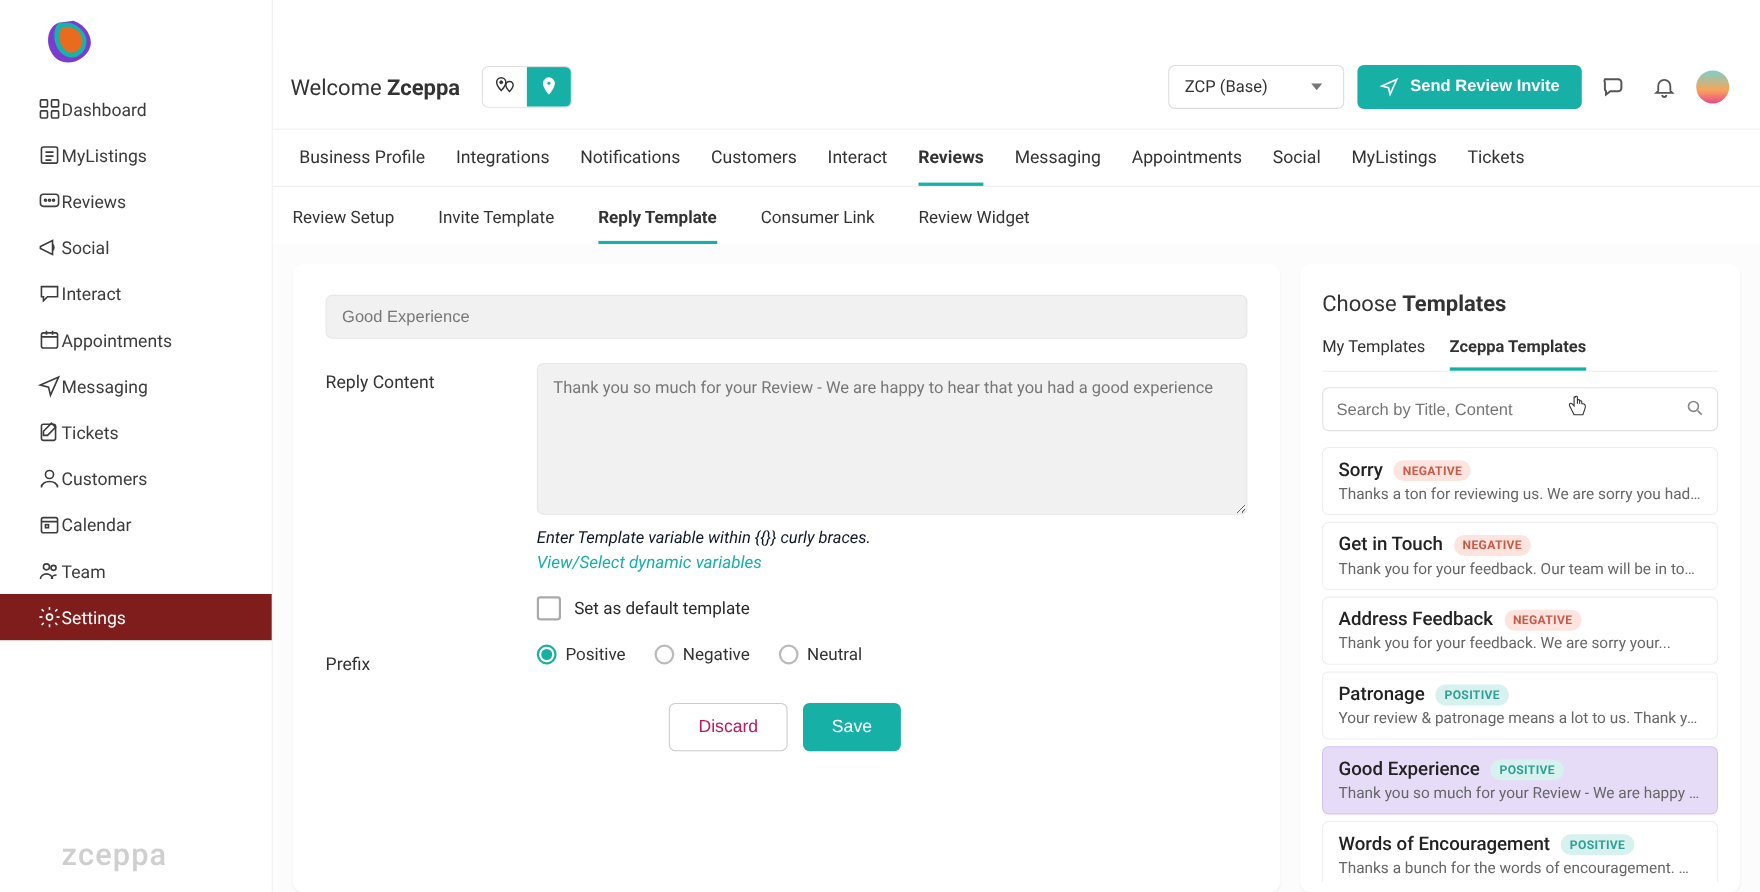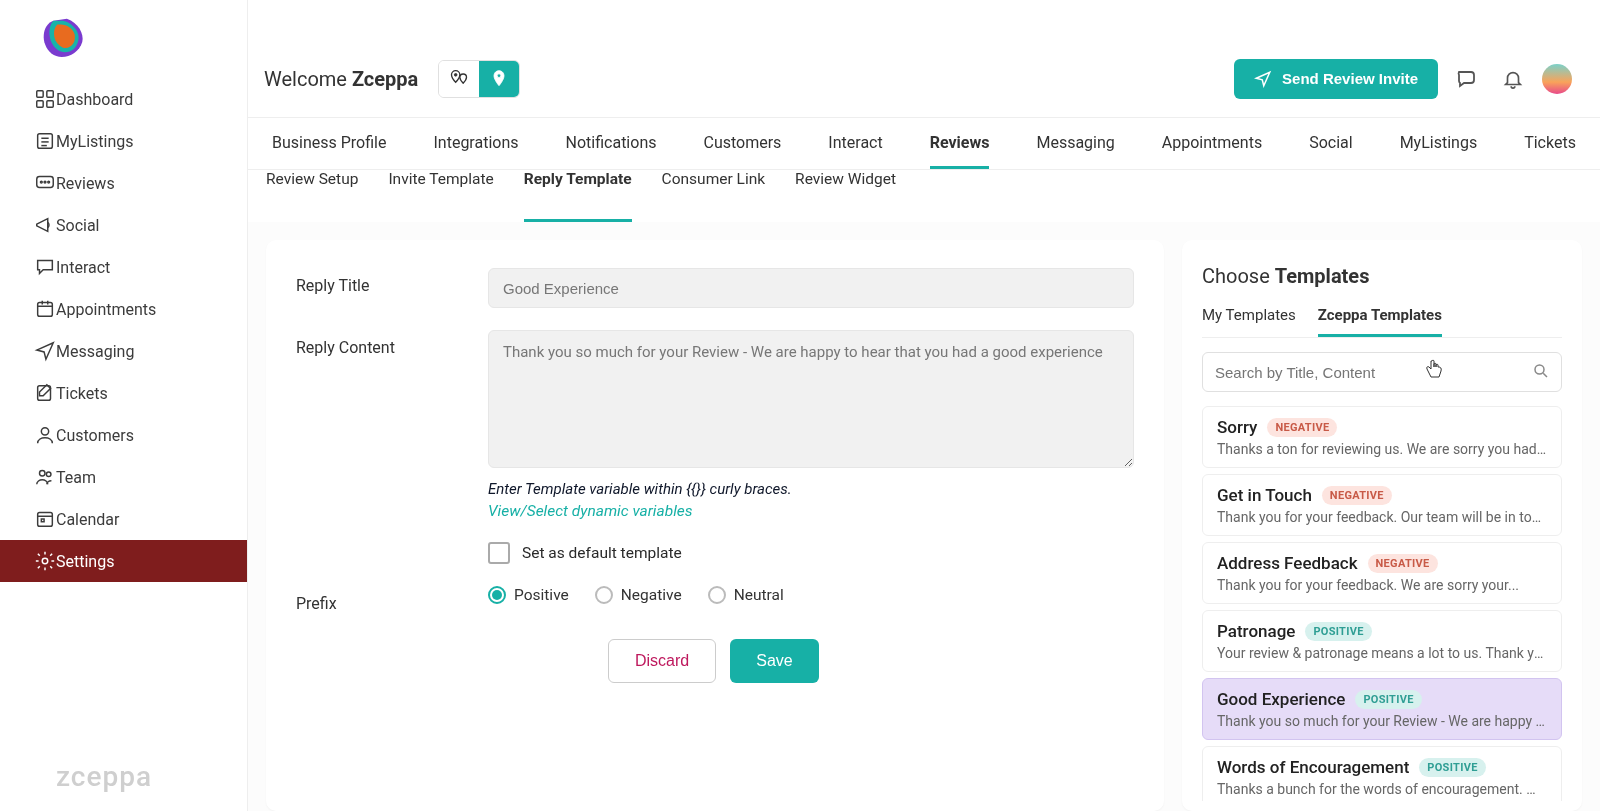--- a/index.html
+++ b/index.html
@@ -25,25 +25,25 @@
   .pill-btn.active { background:#17b0a6; }
   .pill-btn svg { width:20px; height:20px; stroke:#333; fill:#333; }
   .pill-btn.active svg { stroke:#fff; fill:#fff; }
   .topbar-spacer { flex:1; }
   .loc-select { height:40px; min-width:160px; border:1px solid #ddd; border-radius:6px; background:#fff; display:flex; align-items:center; padding:0 14px; gap:40px; cursor:pointer; color:#333; font-size:15px; }
   .loc-select .caret { width:0;height:0;border-left:5px solid transparent;border-right:5px solid transparent;border-top:6px solid #777; }
   .send-btn { height:40px; background:#17b0a6; color:#fff; border:none; border-radius:6px; padding:0 20px; font-size:15px; font-weight:600; display:flex; align-items:center; gap:10px; cursor:pointer; }
   .icon-btn { width:34px; height:34px; display:flex; align-items:center; justify-content:center; cursor:pointer; color:#555; }
   .avatar { width:30px; height:30px; border-radius:50%; background:linear-gradient(180deg,#7bd1c9 0%,#f9a35a 60%,#e84a8a 100%); }
   
-  .tabs-row { height:52px; display:flex; align-items:flex-end; gap:28px; padding:0 24px; background:#fff; border-bottom:1px solid #eee;justify-content:space-between; }
+  .tabs-row { height:52px; display:flex; align-items:flex-end; gap:28px; padding:0 24px; background:#fff; border-bottom:1px solid #eee; }
   .tab { padding-bottom:14px; font-size:16px; color:#333; cursor:pointer; border-bottom:3px solid transparent; }
   .tab.active { font-weight:700; border-bottom-color:#17b0a6; }
   
-  .subtabs-row { height:52px; display:flex; gap:30px; padding:0 18px; background:#fff; }
+  .subtabs-row { height:52px; display:flex; align-items:flex-end; gap:40px; padding:0 18px; background:#fff; }
   .subtab { padding-bottom:12px; font-size:15.5px; color:#333; cursor:pointer; border-bottom:3px solid transparent; }
   .subtab.active { font-weight:700; border-bottom-color:#17b0a6; }
   
   .content { flex:1; display:flex; gap:18px; padding:18px 18px 0 18px; overflow:auto; background:#fcfcfc;}
   .panel { background:#fff; border-radius:10px; box-shadow:0 1px 2px rgba(0,0,0,.04); }
   .panel-left { flex:1; padding:28px 30px 30px 30px; }
   .panel-right { width:400px; padding:24px 20px 10px 20px; display:flex; flex-direction:column; }
   .form-row { display:flex; margin-bottom:22px; }
   .form-label { width:192px; font-size:16px; color:#333; padding-top:8px; }
   .form-field { flex:1; }
@@ -160,35 +160,35 @@
         </div>
         <div class="nav-item">
           <svg viewBox="0 0 24 24">
             <circle cx="12" cy="8" r="4"></circle>
             <path d="M4 21c0-4 4-6 8-6s8 2 8 6"></path>
           </svg>
           <span>Customers</span>
         </div>
         <div class="nav-item">
           <svg viewBox="0 0 24 24">
+            <rect x="4" y="5" width="16" height="15" rx="2"></rect>
+            <line x1="4" y1="9" x2="20" y2="9"></line>
+            <rect x="8" y="12" width="3" height="3"></rect>
+          </svg>
+          <span>Calendar</span>
+        </div>
+        <div class="nav-item">
+          <svg viewBox="0 0 24 24">
             <circle cx="9" cy="8" r="3"></circle>
             <circle cx="16" cy="9" r="2.5"></circle>
             <path d="M3 20c0-3 3-5 6-5s6 2 6 5"></path>
             <path d="M14 20c0-2 2-4 5-4"></path>
           </svg>
           <span>Team</span>
         </div>
-        <div class="nav-item">
-          <svg viewBox="0 0 24 24">
-            <rect x="4" y="5" width="16" height="15" rx="2"></rect>
-            <line x1="4" y1="9" x2="20" y2="9"></line>
-            <rect x="8" y="12" width="3" height="3"></rect>
-          </svg>
-          <span>Calendar</span>
-        </div>
         <div class="nav-item active">
           <svg viewBox="0 0 24 24">
             <circle cx="12" cy="12" r="3"></circle>
             <path d="M12 2v3M12 19v3M4.2 4.2l2.1 2.1M17.7 17.7l2.1 2.1M2 12h3M19 12h3M4.2 19.8l2.1-2.1M17.7 6.3l2.1-2.1"></path>
           </svg>
           <span>Settings</span>
         </div>
       </nav>
     <div class="brand-bottom">zceppa</div>
   </aside>
@@ -208,20 +208,24 @@
             </svg>
         </div>
         <div class="pill-btn active">
           <svg viewBox="0 0 24 24">
               <path d="M12 2a6 6 0 0 0-6 6c0 5 6 12 6 12s6-7 6-12a6 6 0 0 0-6-6z" fill="#fff"></path>
               <circle cx="12" cy="8" r="2.2" fill="#17b0a6"></circle>
             </svg>
         </div>
       </div>
       <div class="topbar-spacer"></div>
+      <div class="loc-select">
+        <span>ZCP (Base)</span>
+        <span class="caret"></span>
+      </div>
       <button class="send-btn">
         <svg width="18" height="18" viewBox="0 0 24 24" fill="none" stroke="#fff" stroke-width="2">
             <path d="M3 11l18-8-8 18-2-8-8-2z"></path>
           </svg>
         <span>Send Review Invite</span>
       </button>
       <div class="icon-btn">
         <svg width="24" height="24" viewBox="0 0 24 24" fill="none" stroke="#555" stroke-width="1.8">
             <path d="M4 5h12a3 3 0 0 1 3 3v5a3 3 0 0 1-3 3H9l-4 3v-3a3 3 0 0 1-1-2V8a3 3 0 0 1 0-3z"></path>
           </svg>
@@ -253,21 +257,20 @@
         <div class="subtab">Invite Template</div>
         <div class="subtab active">Reply Template</div>
         <div class="subtab">Consumer Link</div>
         <div class="subtab">Review Widget</div>
       </div>
 
     <div class="content">
 
       <div class="panel panel-left">
         <div class="form-row">
-          <div class="form-label">Reply Title</div>
           <div class="form-field">
             <input class="text-input" value="Good Experience" style="">
           </div>
         </div>
         <div class="form-row">
           <div class="form-label">Reply Content</div>
           <div class="form-field">
             <textarea class="textarea" id="content-textarea" style="">Thank you so much for your Review - We are happy to hear that you had a good experience</textarea>
             <div class="hint">Enter Template variable within {{}} curly braces.</div>
             <div class="dynvar-link">View/Select dynamic variables</div>

